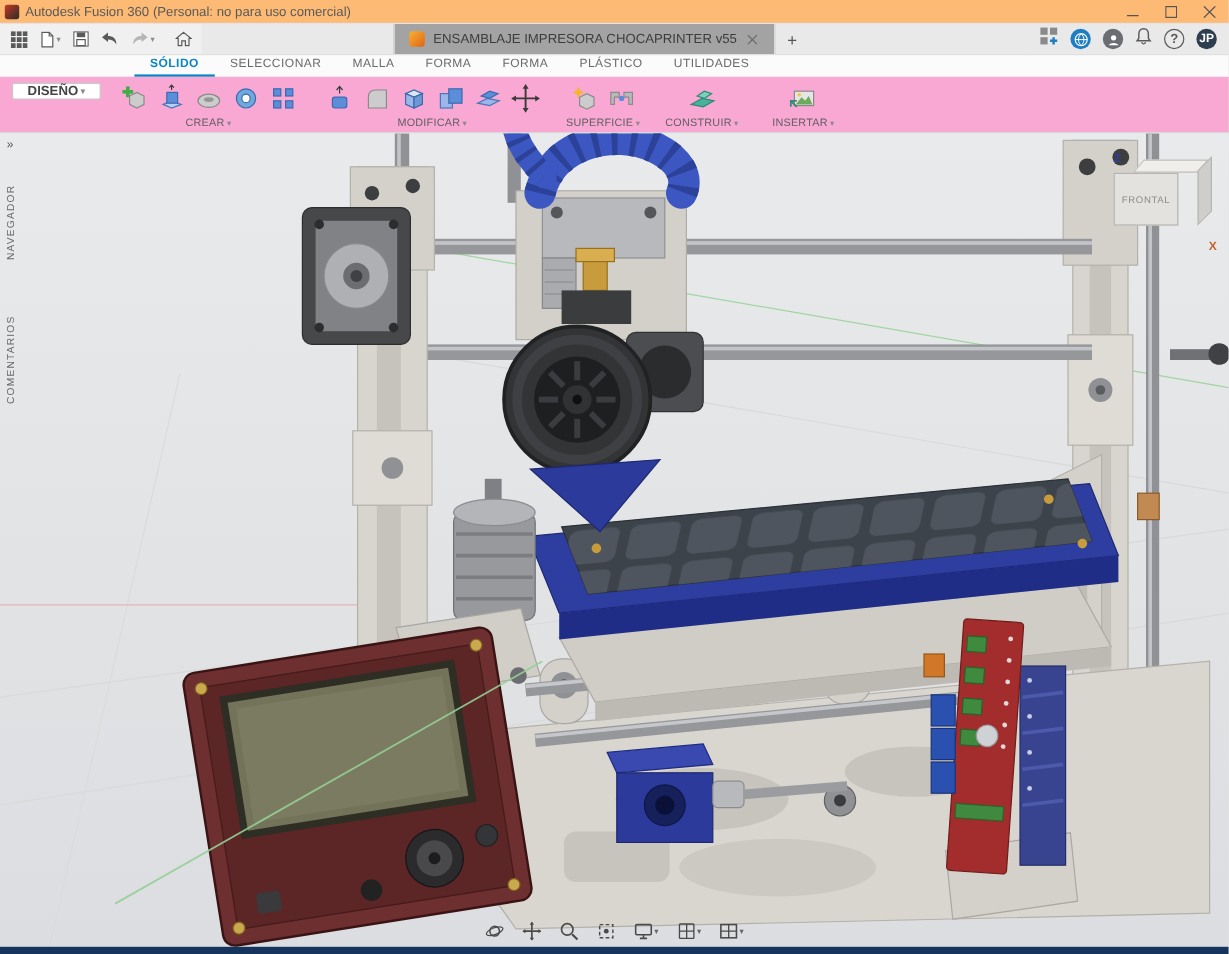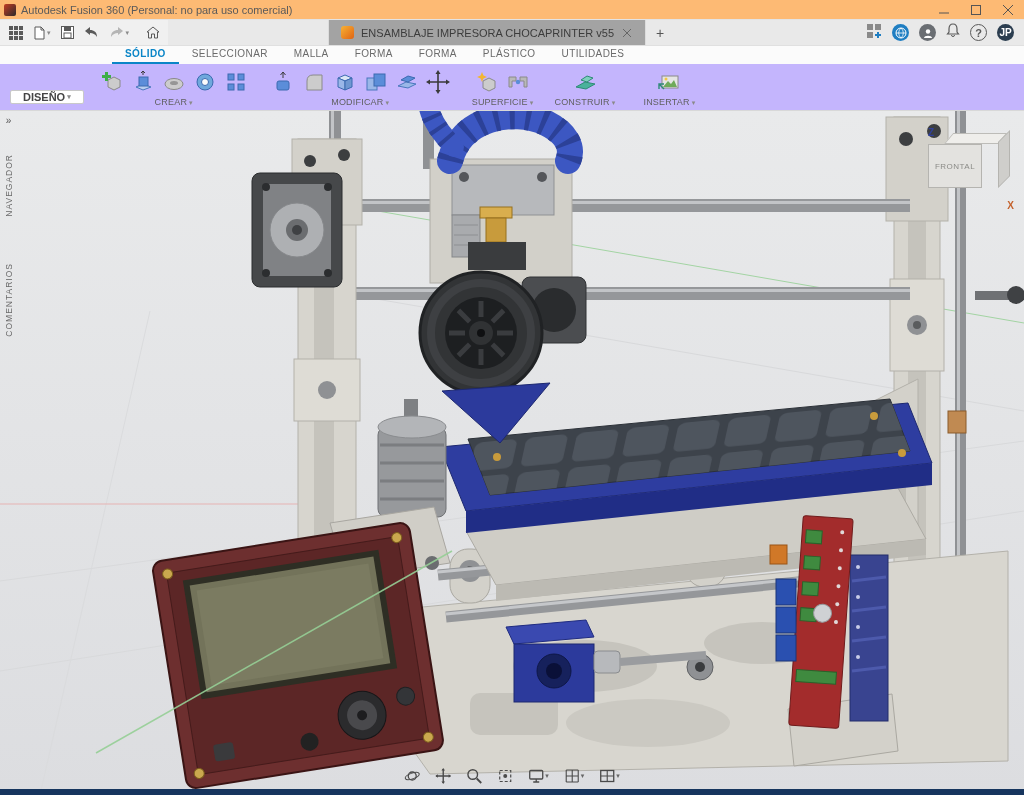--- a/index.html
+++ b/index.html
@@ -41,22 +41,22 @@
   .avatar { background:#2c3e50; color:#fff; font-weight:bold; font-size:10px; }
 
   
   .ribbontabs { height:18px; background:#fbfbfb; display:flex; align-items:flex-end;
     padding-left:112px; flex:0 0 auto; }
   .rtab { font-size:10px; letter-spacing:.4px; color:#6a6a6a; padding:2px 13px 3px;
     border-bottom:2px solid transparent; white-space:nowrap; }
   .rtab.active { color:#0a85c7; font-weight:bold; border-bottom-color:#0a85c7;text-align:right; }
 
   
-  .toolbar { height:47px; background:#c4b5fd; border-bottom:1px solid #d8d8d8;
-    display:flex; align-items:flex-end; flex:0 0 auto; }
+  .toolbar { height:47px; background:#f9a8d4; border-bottom:1px solid #d8d8d8;
+    display:flex; align-items:flex-start; flex:0 0 auto; }
   .design-btn { margin:5px 8px 6px 10px; background:#fff; border:1px solid #c9c9c9; border-radius:2px;
     padding:0 12px; display:flex; align-items:center; font-size:11px; font-weight:bold; color:#444; }
   .tgroup { display:flex; flex-direction:column; align-items:center; justify-content:space-between;
     padding:3px 7px 2px; }
   .tgroup-icons { display:flex; align-items:center; gap:5px; height:30px; }
   .tgroup-label { font-size:9px; color:#5f5f5f; letter-spacing:.2px; white-space:nowrap; padding-bottom:1px; }
   .ticon { width:26px; height:26px; display:flex; align-items:center; justify-content:center; border-radius:2px; }
   .tsep { width:1px; background:#e2e2e2; margin:5px 3px; }
 
   

